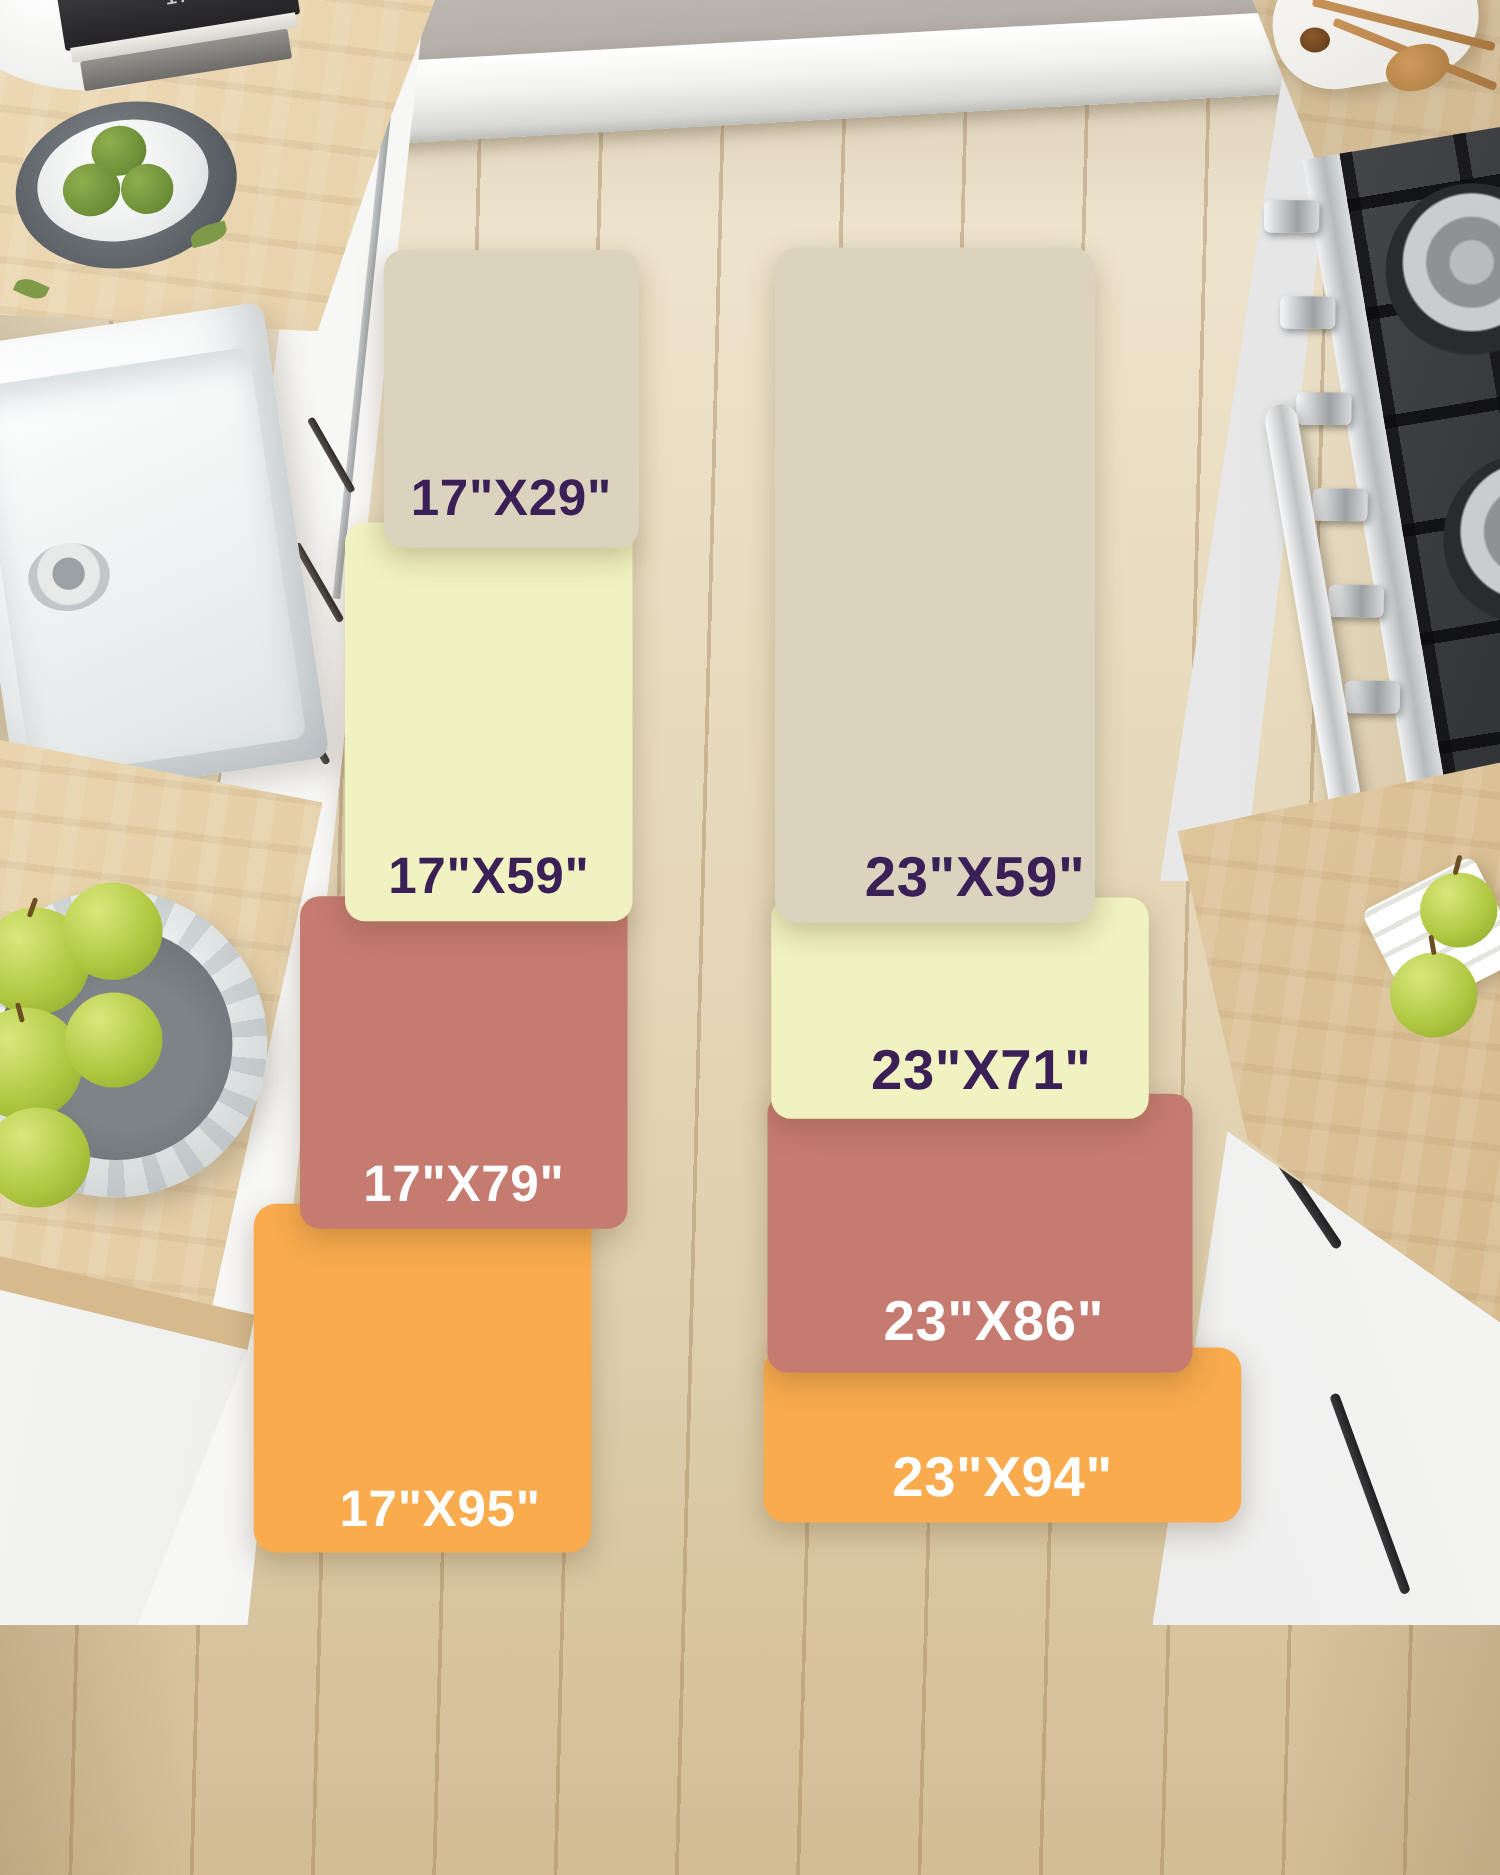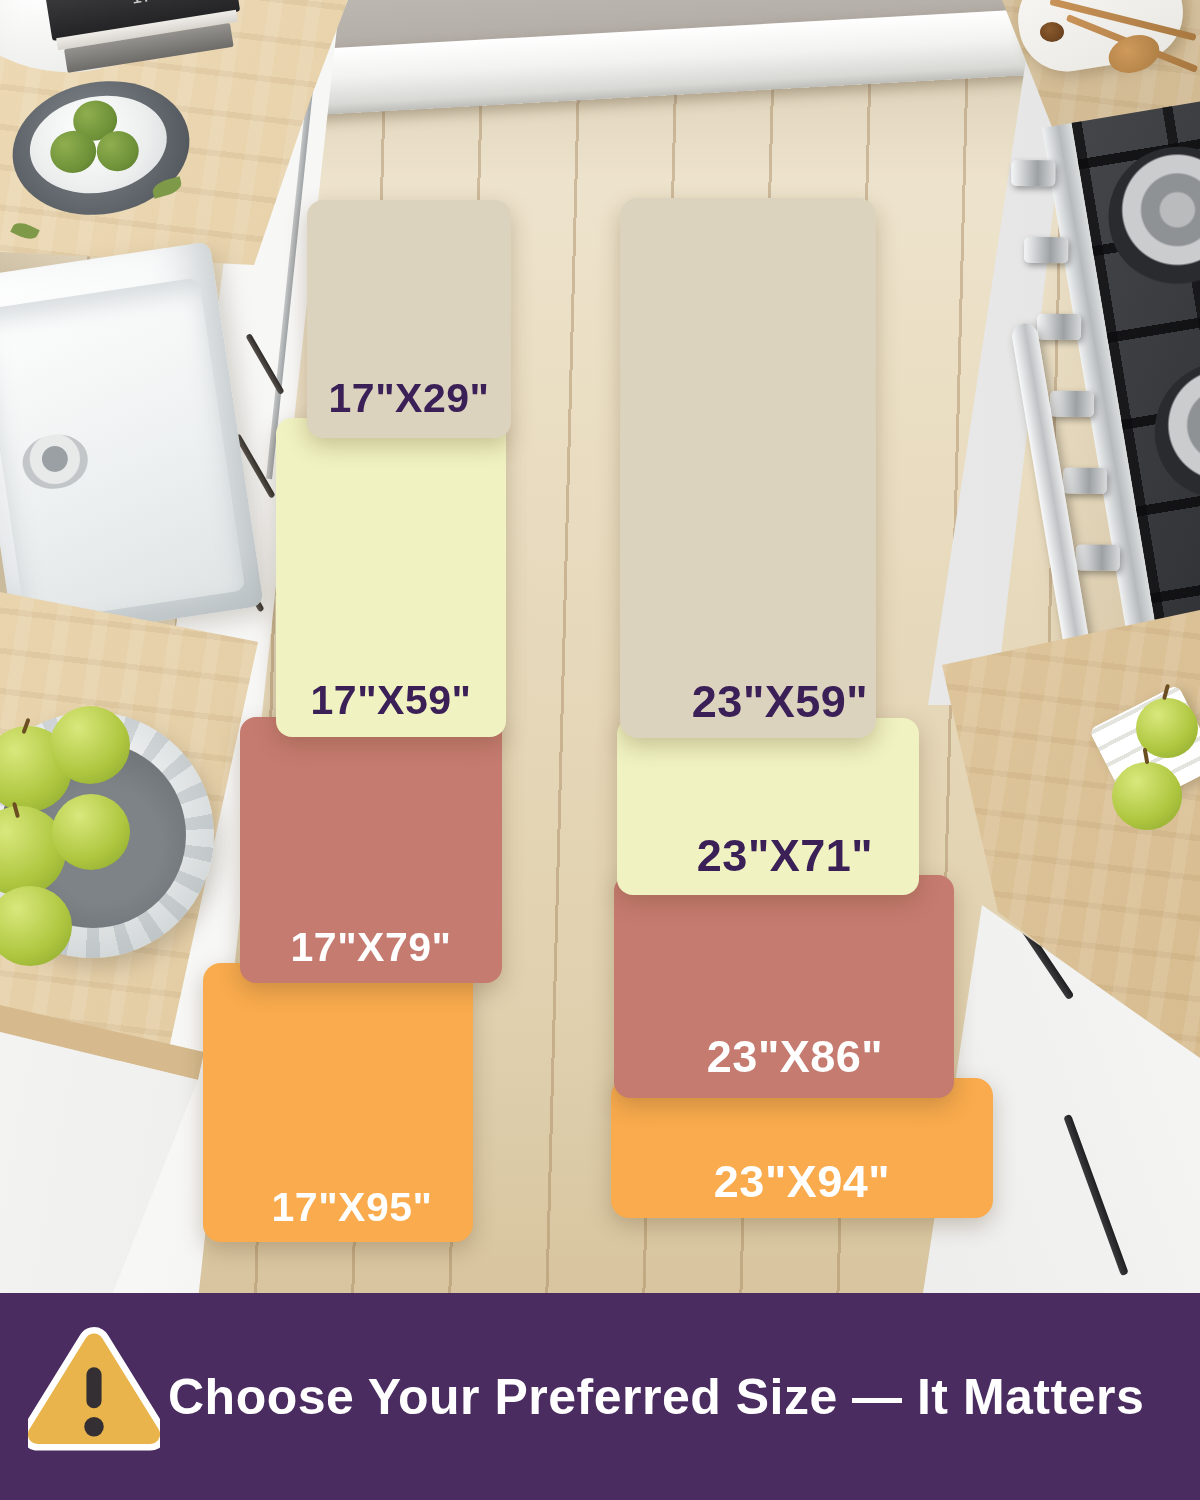--- a/index.html
+++ b/index.html
@@ -246,23 +246,14 @@
       <div class="mat-label" style="bottom: 13px; padding-left: 34px; color: rgb(58, 32, 87);">23"X71"</div>
     </div>
     <div class="mat" style="left: 614px; top: 875px; width: 340px; height: 223px; border-radius: 16px; z-index: 52; background: rgb(198, 123, 112);">
       <div class="mat-label" style="bottom: 15px; padding-left: 22px; color: rgb(255, 255, 255);">23"X86"</div>
     </div>
     <div class="mat" style="left: 611px; top: 1078px; width: 382px; height: 140px; border-radius: 18px; z-index: 51; background: rgb(249, 171, 77);">
       <div class="mat-label" style="bottom: 10px; color: rgb(255, 255, 255);">23"X94"</div>
     </div>
   </div>
 
-  <div class="banner" style="z-index: 100; background: rgb(75, 44, 97);" id="banner">
-    <svg class="warn-icon" viewBox="0 0 120 120">
-      <path id="tri-outline" d="M60 16 L112 100 L8 100 Z" fill="#ffffff" stroke="#ffffff" stroke-width="30" stroke-linejoin="round"></path>
-      <path id="tri-fill" d="M60 16 L112 100 L8 100 Z" fill="#e9b44c" stroke="#e9b44c" stroke-width="18" stroke-linejoin="round"></path>
-      <rect id="mark-bar" x="53" y="38" width="14" height="38" rx="7" fill="#332f33"></rect>
-      <circle id="mark-dot" cx="60" cy="93" r="9" fill="#332f33"></circle>
-    </svg>
-    <div class="banner-text">Choose Your Preferred Size — It Matters</div>
-  </div>
 
 </div>
 
 </body></html>

